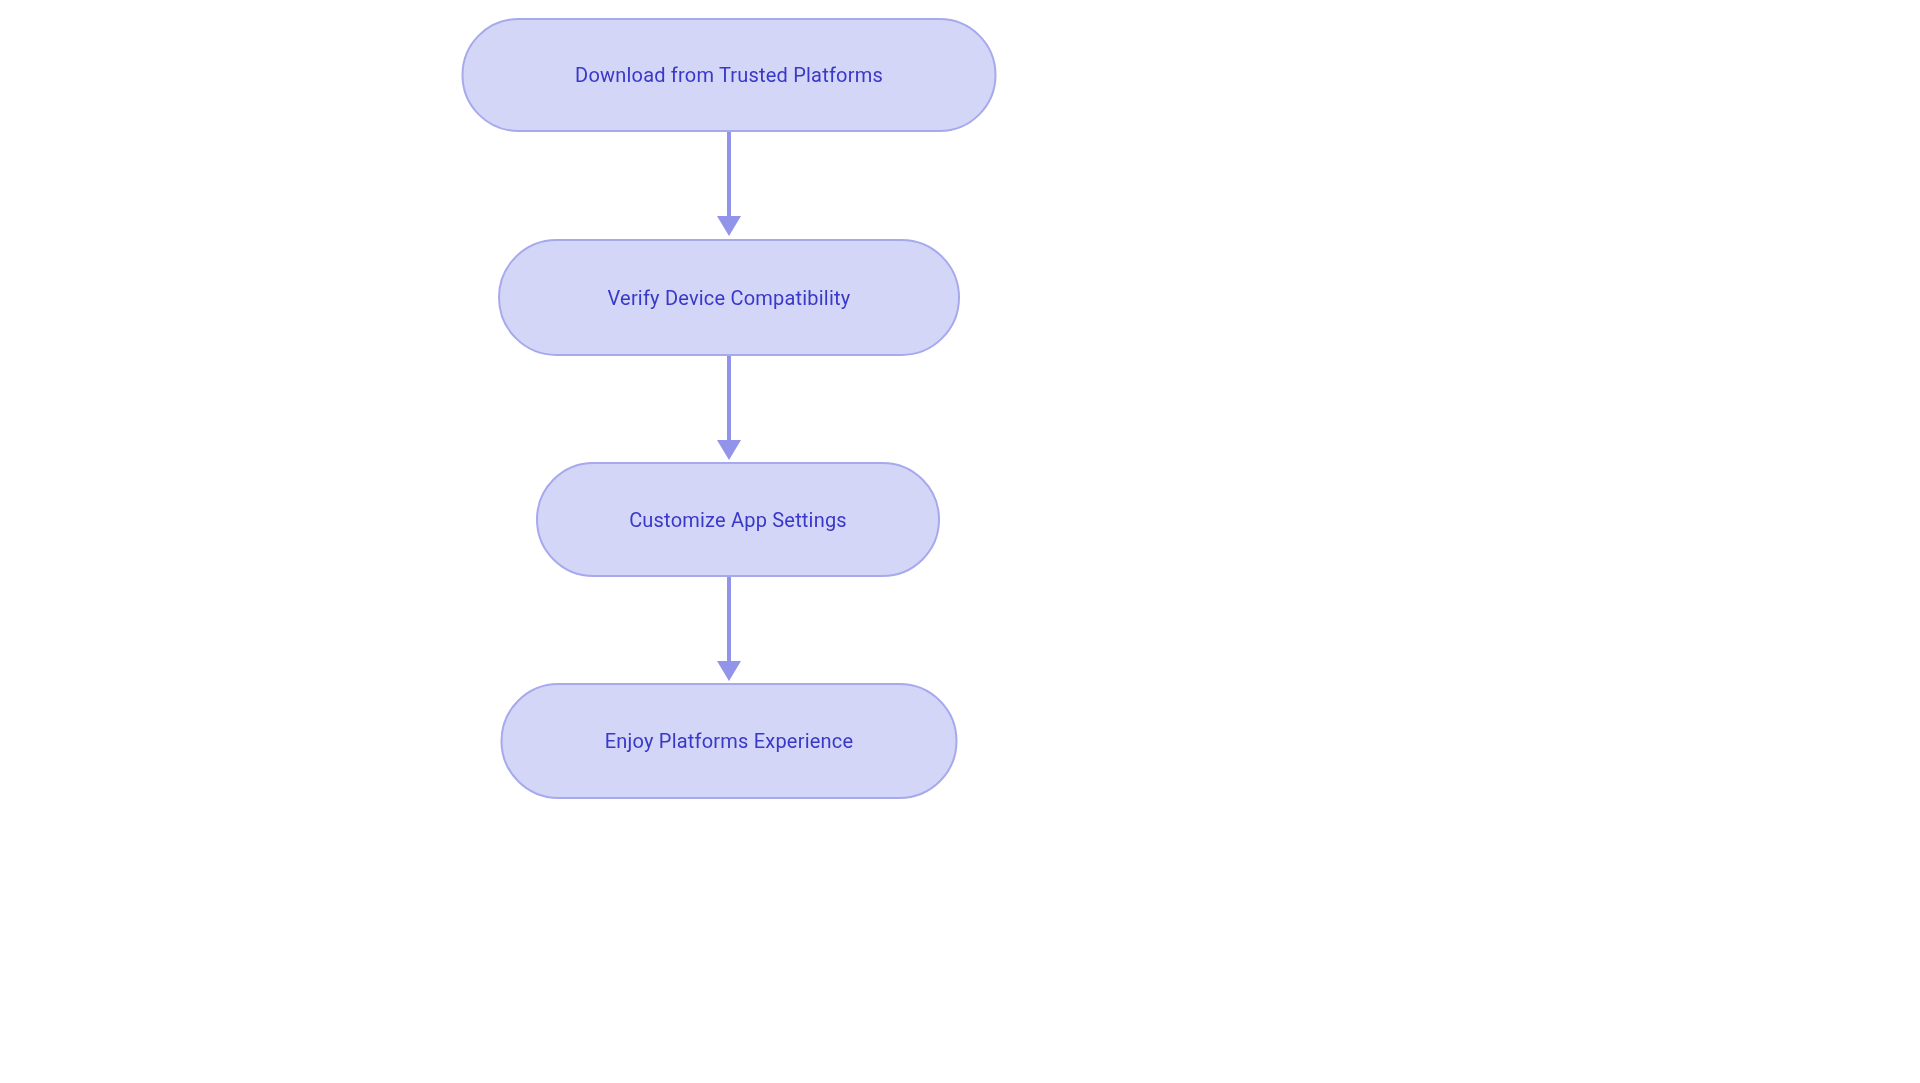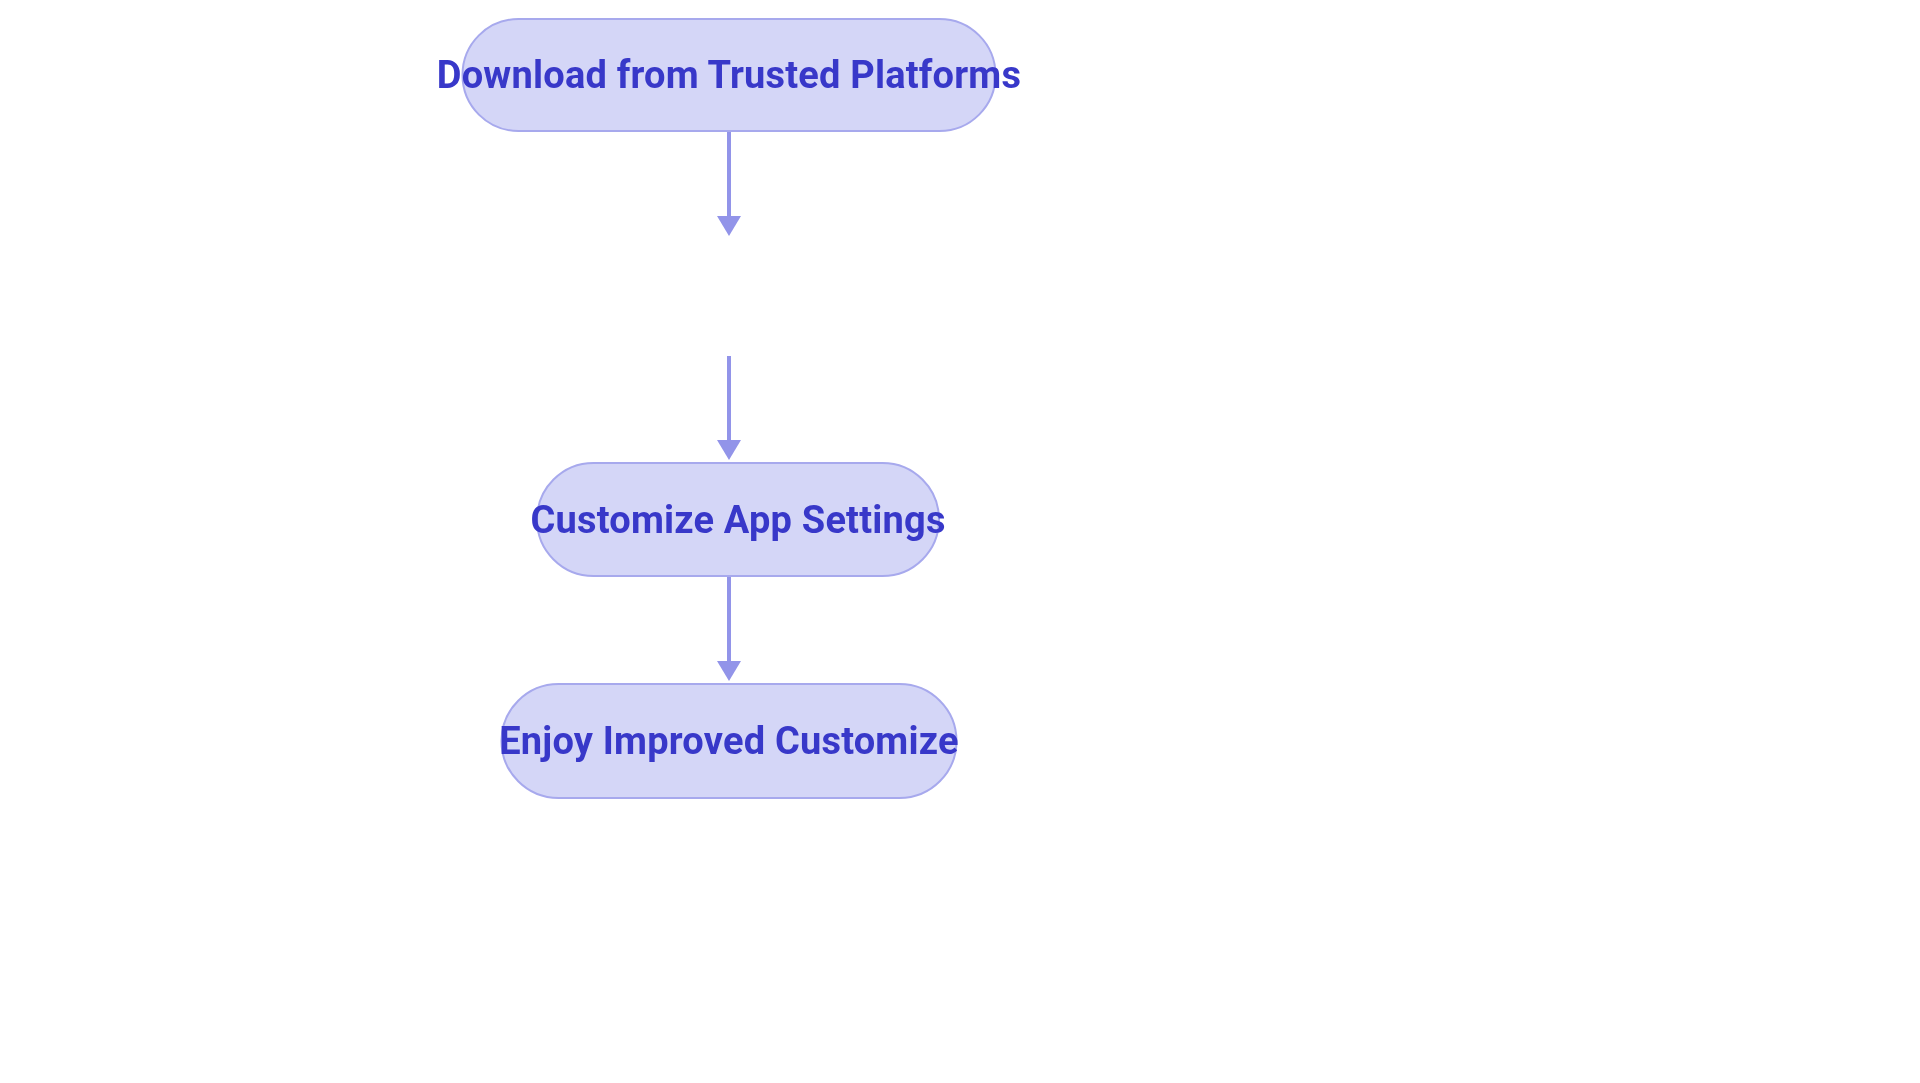--- a/index.html
+++ b/index.html
@@ -20,22 +20,22 @@
     position: absolute;
     left: 50%;
     transform: translateX(-50%);
     background: #d4d6f7;
     border: 2px solid #a7a9ed;
     border-radius: 999px;
     display: flex;
     align-items: center;
     justify-content: center;
     color: #3838c9;
-    font-size: 38px;
-    font-weight: 700;
+    font-size: 20px;
+    font-weight: 400;
     letter-spacing: 0.2px;
     box-sizing: border-box;
     padding: 0 40px;
     white-space: nowrap;
   }
   .arrow {
     position: absolute;
     left: 50%;
     transform: translateX(-50%);
     display: flex;
@@ -62,32 +62,35 @@
 
   <div class="node" style="top:18px; width:535px; height:114px; left:729px;">
     <span>Download from Trusted Platforms</span>
   </div>
 
   <div class="arrow" style="top:132px; left:729px;">
     <div class="shaft" style="height:85px;"></div>
     <div class="head"></div>
   </div>
 
+  <div class="node" style="top:239px; width:462px; height:117px; left:729px;">
+    <span>Verify Device Compatibility</span>
+  </div>
 
   <div class="arrow" style="top:356px; left:729px;">
     <div class="shaft" style="height:85px;"></div>
     <div class="head"></div>
   </div>
 
   <div class="node" style="top:462px; width:404px; height:115px; left:738px;">
     <span>Customize App Settings</span>
   </div>
 
   <div class="arrow" style="top:577px; left:729px;">
     <div class="shaft" style="height:85px;"></div>
     <div class="head"></div>
   </div>
 
   <div class="node" style="top:683px; width:457px; height:116px; left:729px;">
-    <span>Enjoy Improved Customize</span>
+    <span>Enjoy Platforms Experience</span>
   </div>
 
 </div>
 
 </body></html>

